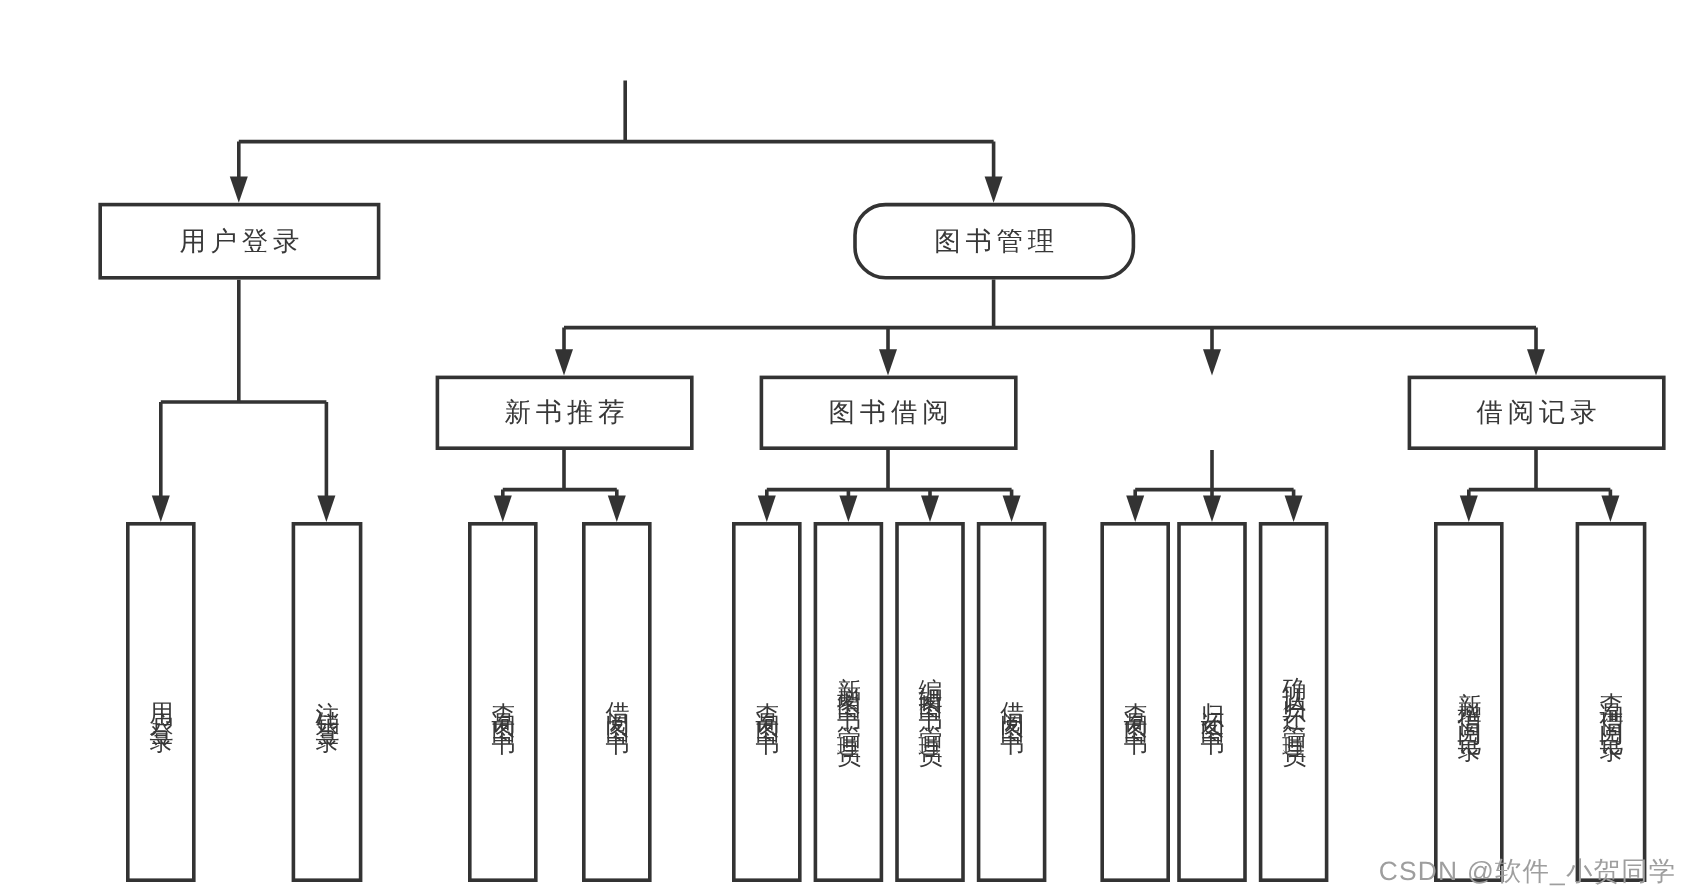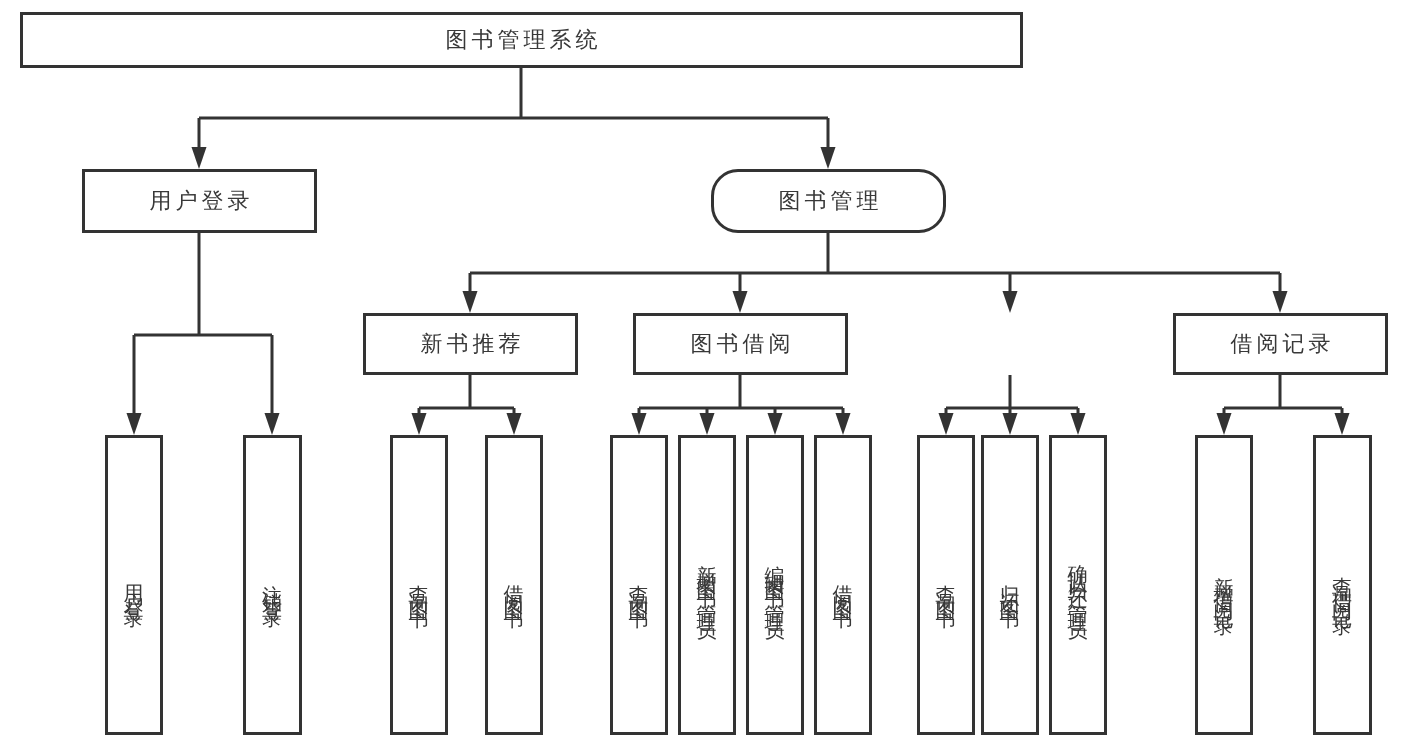--- a/index.html
+++ b/index.html
@@ -106,23 +106,20 @@
       <polygon points="767.5,413 782.5,413 775,435"></polygon>
       <polygon points="835.5,413 850.5,413 843,435"></polygon>
       <polygon points="938.5,413 953.5,413 946,435"></polygon>
       <polygon points="1002.5,413 1017.5,413 1010,435"></polygon>
       <polygon points="1070.5,413 1085.5,413 1078,435"></polygon>
       <polygon points="1216.5,413 1231.5,413 1224,435"></polygon>
       <polygon points="1334.5,413 1349.5,413 1342,435"></polygon>
     </g>
   </svg>
 
-  <div class="box" style="left:20px; top:12px; width:1003px; height:56px;">
-    <span class="lbl">图书管理系统</span>
-  </div>
 
   <div class="box" style="left:82px; top:169px; width:235px; height:64px;">
     <span class="lbl">用户登录</span>
   </div>
   <div class="box" style="left:711px; top:169px; width:235px; height:64px;border-radius:27px;">
     <span class="lbl">图书管理</span>
   </div>
 
   <div class="box" style="left:633px; top:313px; width:215px; height:62px;">
     <span class="lbl">图书借阅</span>
@@ -171,14 +168,15 @@
     <span class="vlbl">确认归还（管理员）</span>
   </div>
 
   <div class="vbox" style="left:1195px; top:435px; width:58px; height:300px;">
     <span class="vlbl">新增借阅记录</span>
   </div>
   <div class="vbox" style="left:1313px; top:435px; width:59px; height:300px;">
     <span class="vlbl">查询借阅记录</span>
   </div>
 
+  <div class="watermark">CSDN @软件_小贺同学</div>
 
 </div>
 
 </body></html>

